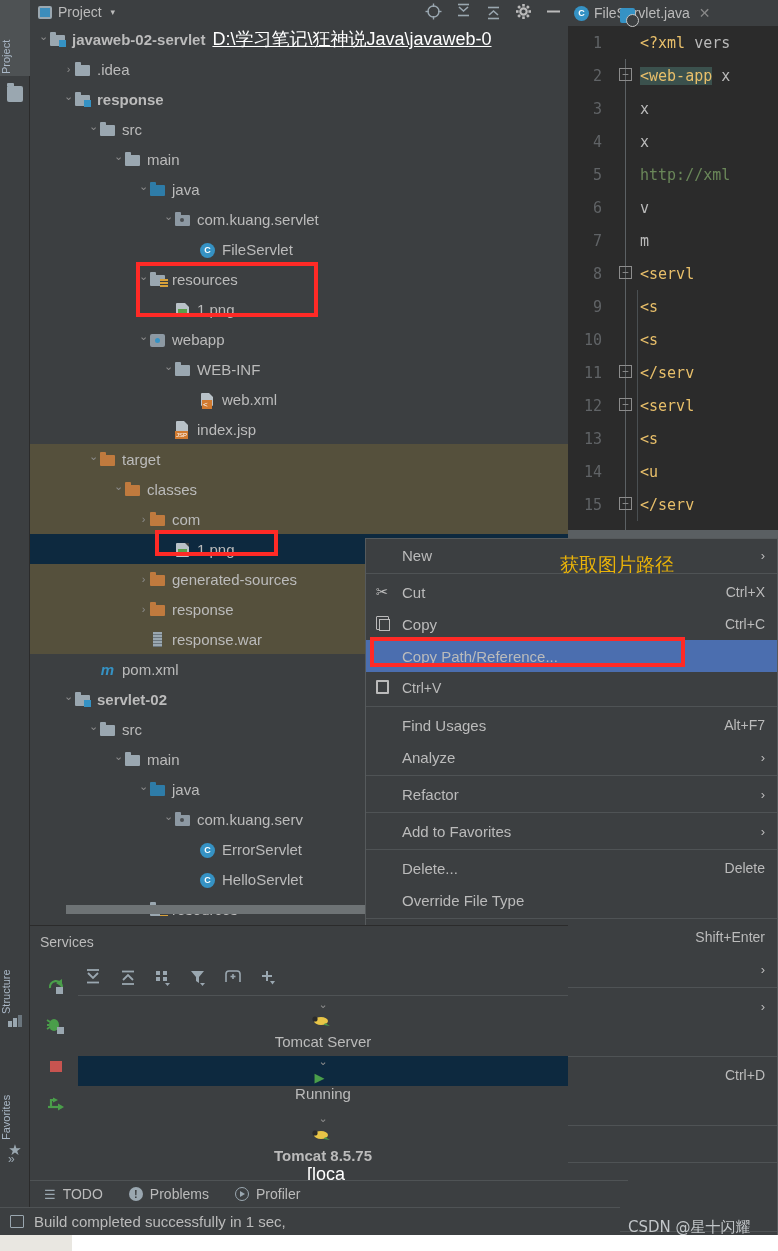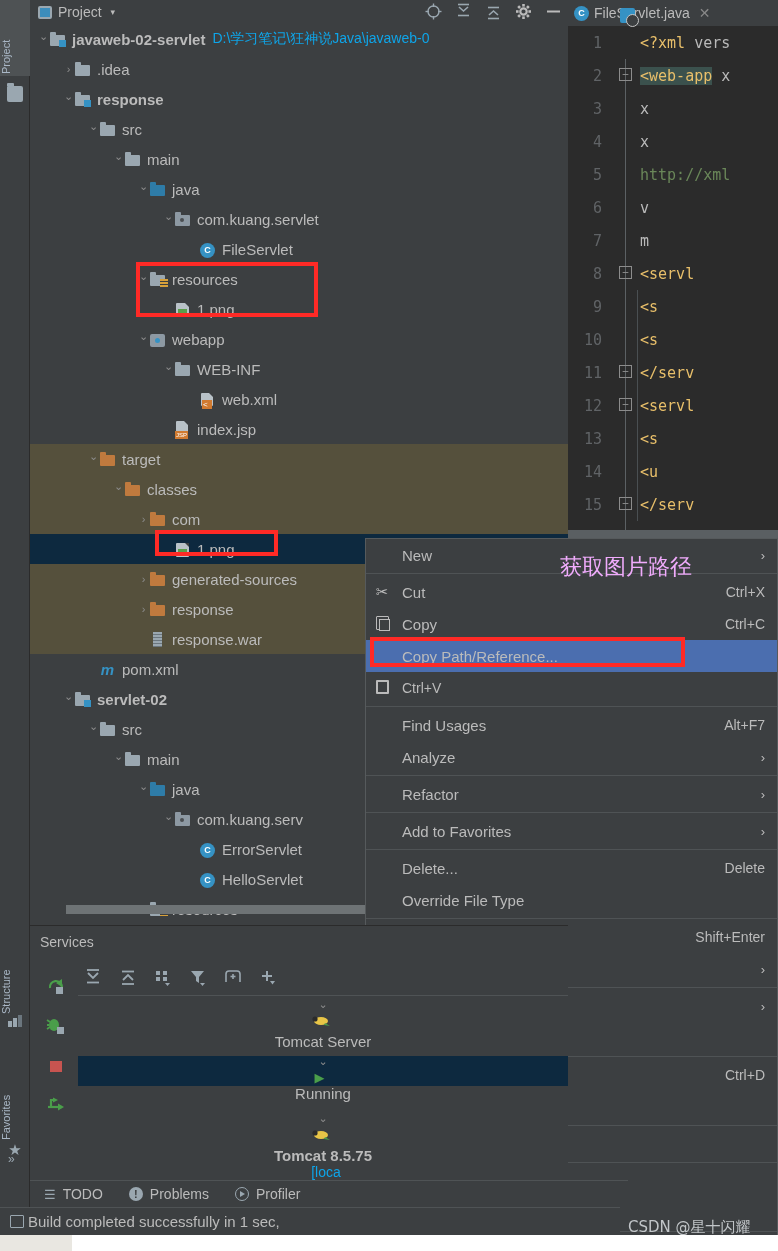--- a/index.html
+++ b/index.html
@@ -67,21 +67,21 @@
   .row.tgt { background: #55503c; }
   .arrow {
     width: 11px; color: #8c8c8c; font-size: 11px; flex: 0 0 11px;
     text-align: center; line-height: 1;
   }
   .arrow.down::after { content: "\2304"; position: relative; top: -3px;}
   .arrow.right::after { content: "\203A"; }
   .ico { width: 17px; height: 16px; flex: 0 0 17px; margin-right: 6px; position: relative; }
   .label { color: #bbbbbb; }
   .label.bold { font-weight: bold; }
-  .dim { color: #0ea5e9; font-size: 14px; margin-left: 7px; }
+  .dim { color: #ffffff; font-size: 18px; margin-left: 7px; text-decoration: underline; }
 
   
   .f-grey, .f-blue, .f-orange, .f-src {
     position: absolute; left: 1px; top: 4px; width: 15px; height: 11px; border-radius: 0 1px 1px 1px;
   }
   .f-grey  { background: #9aa7b0; }
   .f-blue  { background: #2e7ca8; }
   .f-orange{ background: #c07a3e; }
   .f-grey:before, .f-blue:before, .f-orange:before {
     content:""; position:absolute; left:0; top:-3px; width:6px; height:3px; border-radius:1px 1px 0 0;
@@ -132,22 +132,22 @@
   .hscroll {
     position:absolute; left:36px; bottom:11px; width:330px; height:9px; background:#6e7375; border-radius:0;
   }
 
   
   .redbox { position: absolute; border: 4px solid #ff2a26; pointer-events: none; }
   .redbox-res { left: 136px; top: 262px; width: 182px; height: 55px; }
   .redbox-png { left: 155px; top: 530px; width: 123px; height: 26px; }
   .redbox-menu { left: 370px; top: 637px; width: 315px; height: 30px; }
   .annot-text {
-    position: absolute; left: 560px; top: 552px; color: #f0abfc;
-    font-size: 22px; font-family: "DejaVu Sans", sans-serif; white-space: nowrap;
+    position: absolute; left: 560px; top: 552px; color: #eab308;
+    font-size: 19px; font-family: "DejaVu Sans", sans-serif; white-space: nowrap;
   }
   .arrow-svg { position:absolute; left:400px; top:540px; pointer-events:none; }
 
   
   .editor {
     position: absolute; left: 568px; top: 0; width: 210px; height: 545px;
     background: #2b2b2b; overflow: hidden;
   }
   .ed-tabbar { height: 26px; background: #3c3f41; display:flex; align-items:center; padding-left:6px;}
   .ed-tab { display:flex; align-items:center; gap:5px; }
@@ -236,21 +236,21 @@
   .sb-item { display:flex; align-items:center; gap:7px; }
   .todo-ic { color:#9aa7b0; font-size:13px; }
   .prob-ic { display:inline-block;width:14px;height:14px;border-radius:50%;background:#9aa7b0;color:#3c3f41;
      font-size:11px;font-weight:bold;text-align:center;line-height:14px;}
   .prof-ic { display:inline-block;width:14px;height:14px;border-radius:50%;border:1.5px solid #9aa7b0;position:relative;}
   .prof-ic:after{content:"";position:absolute;left:4px;top:3px;border-left:5px solid #9aa7b0;
      border-top:3.5px solid transparent;border-bottom:3.5px solid transparent;}
   .statusbar2 {
     position: absolute; left: 0; top: 1207px; width: 620px; height: 28px;
     background: #3c3f41; border-top: 1px solid #4f5355;
-    display: flex; align-items: center; gap: 4px; padding-left: 10px;
+    display: flex; align-items: center; gap: 10px; padding-left: 10px;
     color: #bbbbbb; font-size: 15px;
   }
   .buildic { display:inline-block;width:14px;height:13px;border:1.5px solid #9aa7b0;border-radius:1px;position:relative;}
   .buildic:before{content:"";position:absolute;left:-4px;top:-4px;width:14px;height:13px;border:1.5px solid #9aa7b0;
      border-radius:1px; background:#3c3f41; z-index:-1;}
   .whitebar { position:absolute; left:0; top:1235px; width:778px; height:16px; background:#ffffff; }
   .whitebar .lgrey { position:absolute; left:0; top:0; width:72px; height:16px; background:#e9e7e1;}
   .watermark {
     position:absolute; left:628px; top:1218px; color:#c9cdd0; font-size:15px;
     font-family:"DejaVu Sans", sans-serif; opacity:.95; white-space:nowrap;

